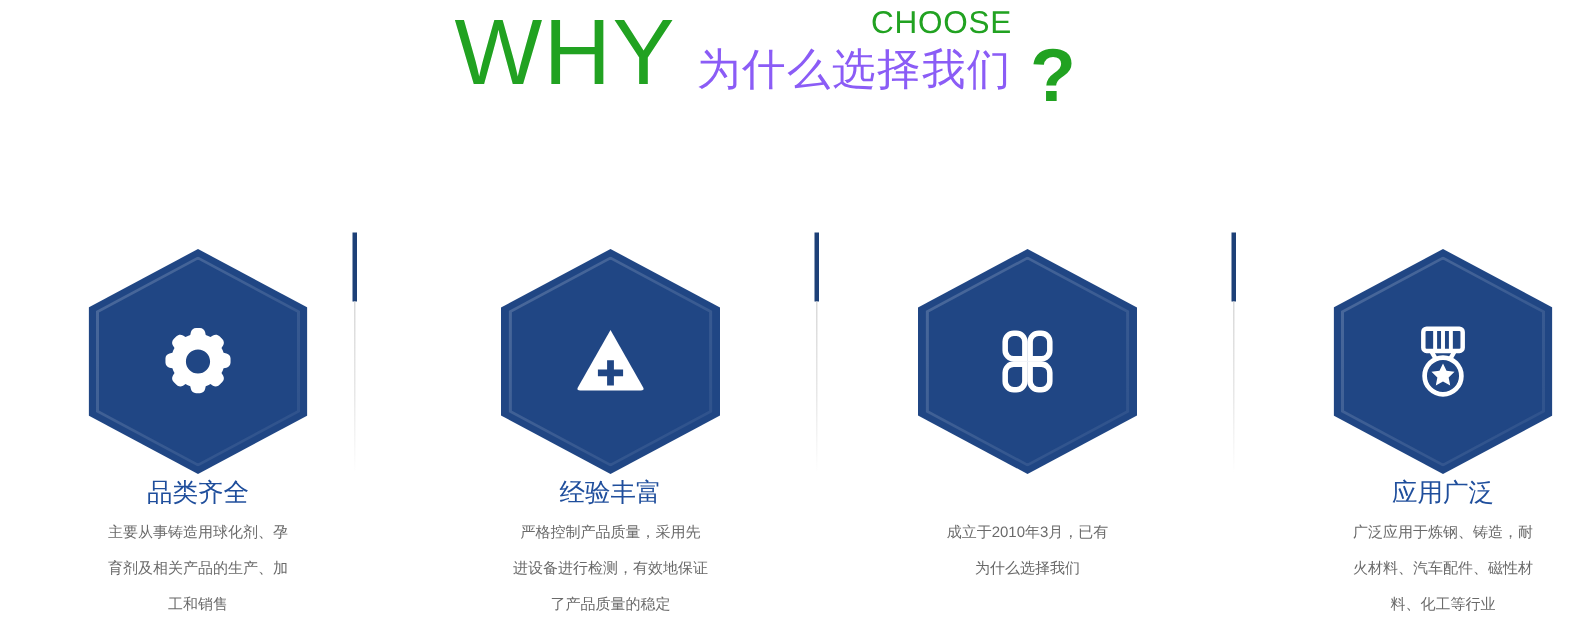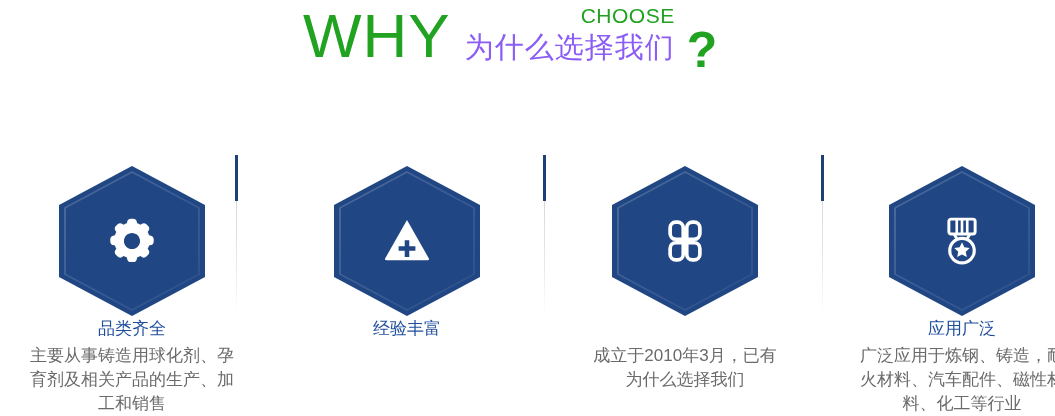--- a/index.html
+++ b/index.html
@@ -138,21 +138,21 @@
     font-size: 17px;
     line-height: 22px;
     color: #1f4e9c;
   }
   .card-desc {
     position: absolute;
     left: 4px;
     right: 4px;
     top: 194px;
     text-align: center;
-    font-size: 17px;
+    font-size: 10px;
     line-height: 24px;
     color: #6a6a6a;
     white-space: pre-line;
   }
 
   
   .divider {
     position: absolute;
     top: 5px;
     width: 3px;
@@ -228,20 +228,23 @@
     <div class="hex-wrap">
       <div class="hex"></div>
       <div class="hex-inner"></div>
       <div class="hex-inner2"></div>
       <svg class="hex-icon" viewBox="0 0 64 64">
         <path fill="#ffffff" d="M32 8 L57 52 Q58 54 55 54 L9 54 Q6 54 7 52 Z"></path>
         <path fill="#204684" d="M29.4 31h5.2v7h7v5.2h-7v7h-5.2v-7h-7V38h7z"></path>
       </svg>
     </div>
     <div class="card-title">经验丰富</div>
+    <div class="card-desc">严格控制产品质量，采用先
+进设备进行检测，有效地保证
+了产品质量的稳定</div>
   </div>
 
   <div class="card card-3">
     <div class="hex-wrap">
       <div class="hex"></div>
       <div class="hex-inner"></div>
       <div class="hex-inner2"></div>
       <svg class="hex-icon" viewBox="0 0 64 64">
         <g fill="none" stroke="#ffffff" stroke-width="4.2">
           <path d="M30 30 V17 a6.5 6.5 0 0 0 -6.5 -6.5 h-2 a6.5 6.5 0 0 0 -6.5 6.5 v6.5 a6.5 6.5 0 0 0 6.5 6.5 z"></path>

